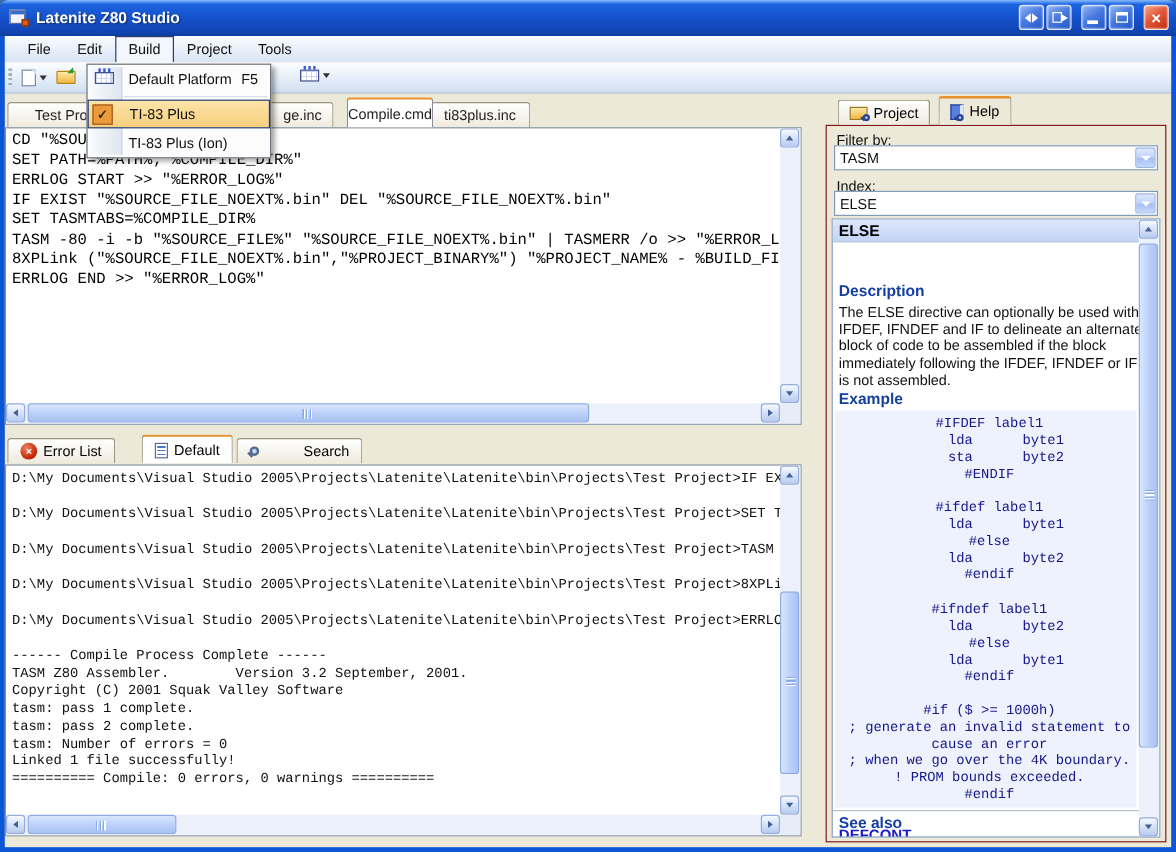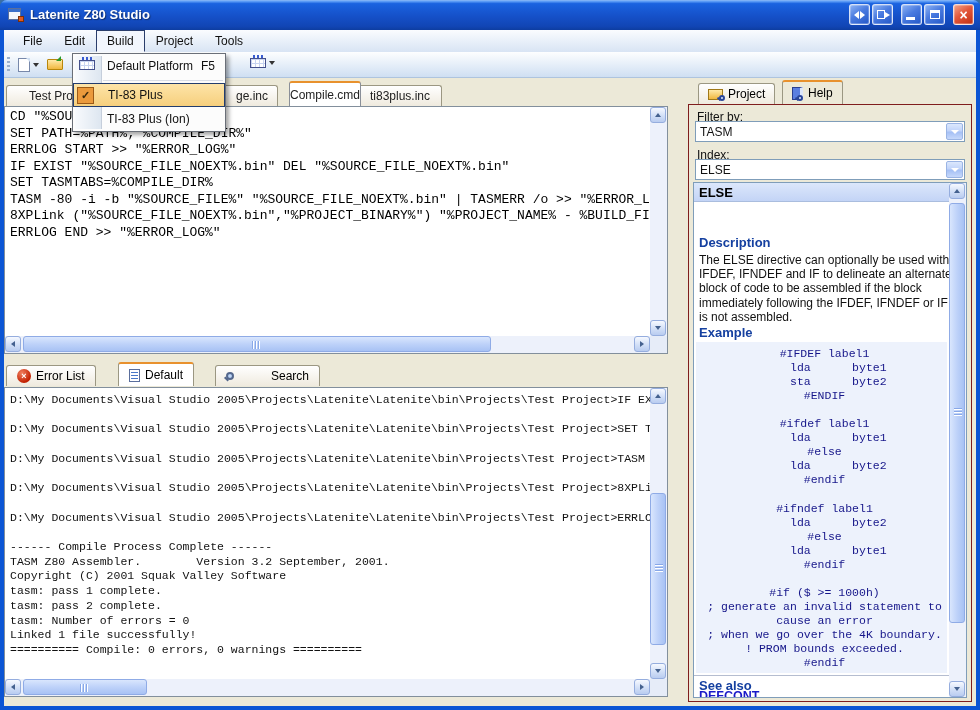--- a/index.html
+++ b/index.html
@@ -83,21 +83,21 @@
   .tri-r { width:0; height:0; border-top:3px solid transparent; border-bottom:3px solid transparent; border-left:4px solid #44618f; }
   .hthumb { position:absolute; top:0; height:16px; background:linear-gradient(180deg,#d9e6fd,#bed2f9 50%,#a8c2f4); border:1px solid #8fabe6; border-radius:3px; }
   .hthumb .g { position:absolute; left:50%; top:4px; width:9px; height:8px; margin-left:-5px; background-image:repeating-linear-gradient(90deg,#88a8e8 0 1px,#fff 1px 2px,transparent 2px 3px); }
   .vthumb { position:absolute; left:0; width:16px; background:linear-gradient(90deg,#d9e6fd,#bed2f9 50%,#a8c2f4); border:1px solid #8fabe6; border-radius:3px; }
   .vthumb .g { position:absolute; top:50%; left:4px; height:9px; width:8px; margin-top:-5px; background-image:repeating-linear-gradient(180deg,#88a8e8 0 1px,#fff 1px 2px,transparent 2px 3px); }
 
   
   .btabs { position:absolute; top:330px; left:0; width:664px; height:26px; }
   .btab { position:absolute; bottom:0; height:21px; display:flex; align-items:center; gap:5px; padding:0 10px; background:linear-gradient(180deg,#ffffff,#efeade); border:1px solid #9b9782; border-bottom:none; border-radius:3px 3px 0 0; font-size:12px; }
   .btab.active { height:24px; background:#fff; border-top:2px solid #e8912d; }
-  .b1 { left:2px; } .b2 { left:114px; } .b3 { left:211px;gap:37px; }
+  .b1 { left:2px; } .b2 { left:114px; } .b3 { left:193px;gap:37px; }
   .ico-err { width:14px; height:14px; border-radius:50%; background:radial-gradient(circle at 35% 30%,#f08060,#c22000 70%); color:#fff; font-size:9px; font-weight:bold; display:flex; align-items:center; justify-content:center; }
   .ico-out { width:11px; height:13px; background:#fff; border:1px solid #5a6e9c; background-image:repeating-linear-gradient(180deg,transparent 0 2px,#4a78c8 2px 3px); background-clip:content-box; padding:1px; }
   .ico-mag { width:8px; height:8px; border:2px solid #55688c; border-radius:50%; position:relative; background:radial-gradient(circle,#cfe0f8,#9fc0ee); }
   .ico-mag::after { content:""; position:absolute; width:5px; height:2px; background:#55688c; left:-4px; bottom:-2px; transform:rotate(45deg); }
   .output { position:absolute; top:357px; left:0; width:664px; height:310px; border:1px solid #828f9c; background:#fff; }
   .output pre { position:absolute; left:0; top:0; right:17px; bottom:17px; overflow:hidden; padding:5px 0 0 5px; font-family:"Liberation Mono", monospace; font-size:11.5px; line-height:14.7px; color:#111; white-space:pre; }
 
   
   .rpanel { position:absolute; left:684px; top:50px; width:284px; bottom:4px; }
   .rtab { position:absolute; top:3px; height:21px; display:flex; align-items:center; gap:5px; padding:0 9px; background:linear-gradient(180deg,#ffffff,#efeade); border:1px solid #9b9782; border-bottom:none; border-radius:3px 3px 0 0; font-size:12px; z-index:2; }

